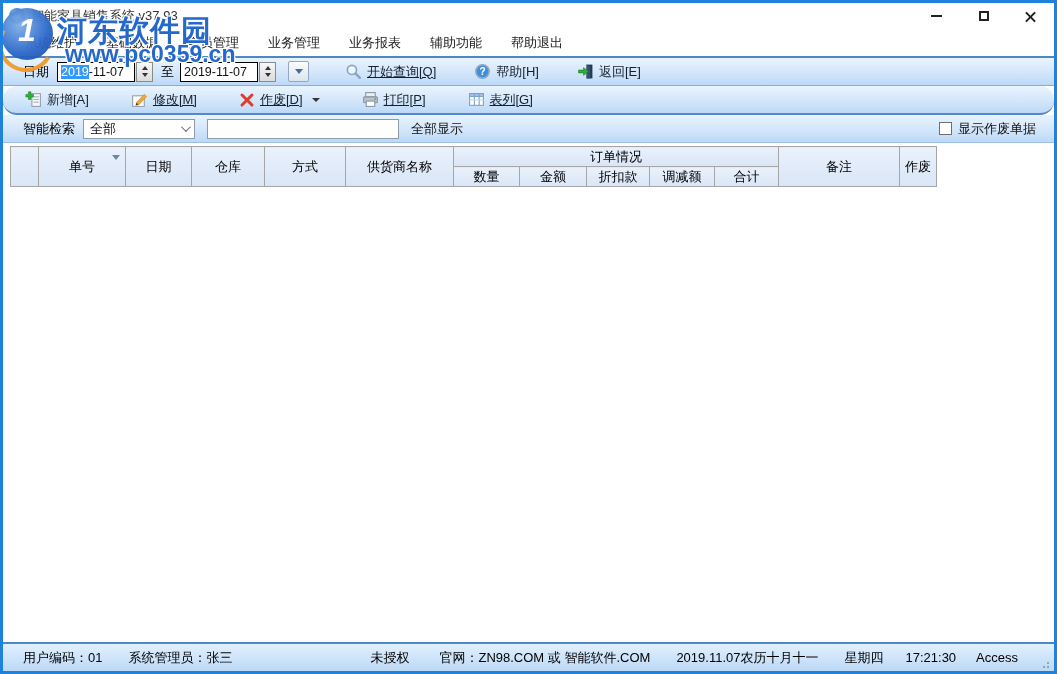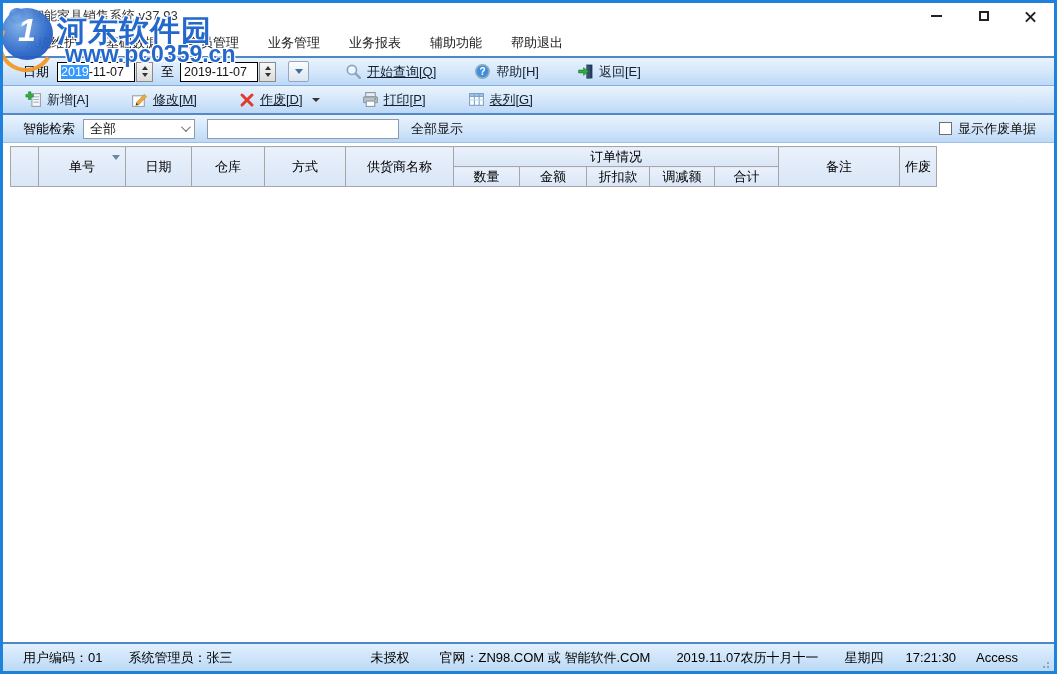--- a/index.html
+++ b/index.html
@@ -40,21 +40,21 @@
   .caret-down { width:0; height:0; border-left:4px solid transparent; border-right:4px solid transparent; border-top:5px solid #333; }
   .small-x { position:relative; width:11px; height:11px; }
   .small-x::before,.small-x::after { content:""; position:absolute; left:-1px; top:5px; width:13px; height:2px; background:#333; }
   .small-x::before { transform:rotate(45deg); } .small-x::after { transform:rotate(-45deg); }
 
   .blue-line { height:2px; background:#4f86c6; flex:0 0 auto; }
 
   
   .toolbar { display:flex; align-items:center; background:linear-gradient(180deg,#e9f3fe 0%,#d3e6fa 55%,#bcd9f7 100%); flex:0 0 auto; }
   .row1 { height:28px; border-bottom:1px solid #86aedd; padding-left:20px; }
-  .row2 { height:29px; border-bottom:2px solid #5588c8; padding-left:16px; }
+  .row2 { height:29px; border-bottom:2px solid #5588c8; padding-left:16px;border-radius:14px; }
   .row3 { height:28px; border-bottom:1px solid #9ec0e8; padding-left:20px; }
 
   .tb-label { margin-right:8px; color:#000; }
   .date-box { display:flex; align-items:center; }
   .date-input { width:78px; height:20px; border:1px solid #000; background:#fff; display:flex; align-items:center; padding-left:3px; font-size:12.5px; }
   .sel { background:#3399ff; color:#fff; }
   .spinner { width:17px; height:20px; border:1px solid #8a8a8a; background:linear-gradient(#f7f7f7,#dcdcdc); margin-left:1px;
              display:flex; flex-direction:column; align-items:center; justify-content:center; gap:3px; }
   .spin-up { width:0;height:0;border-left:3.5px solid transparent;border-right:3.5px solid transparent;border-bottom:4px solid #333; }
   .spin-dn { width:0;height:0;border-left:3.5px solid transparent;border-right:3.5px solid transparent;border-top:4px solid #333; }

